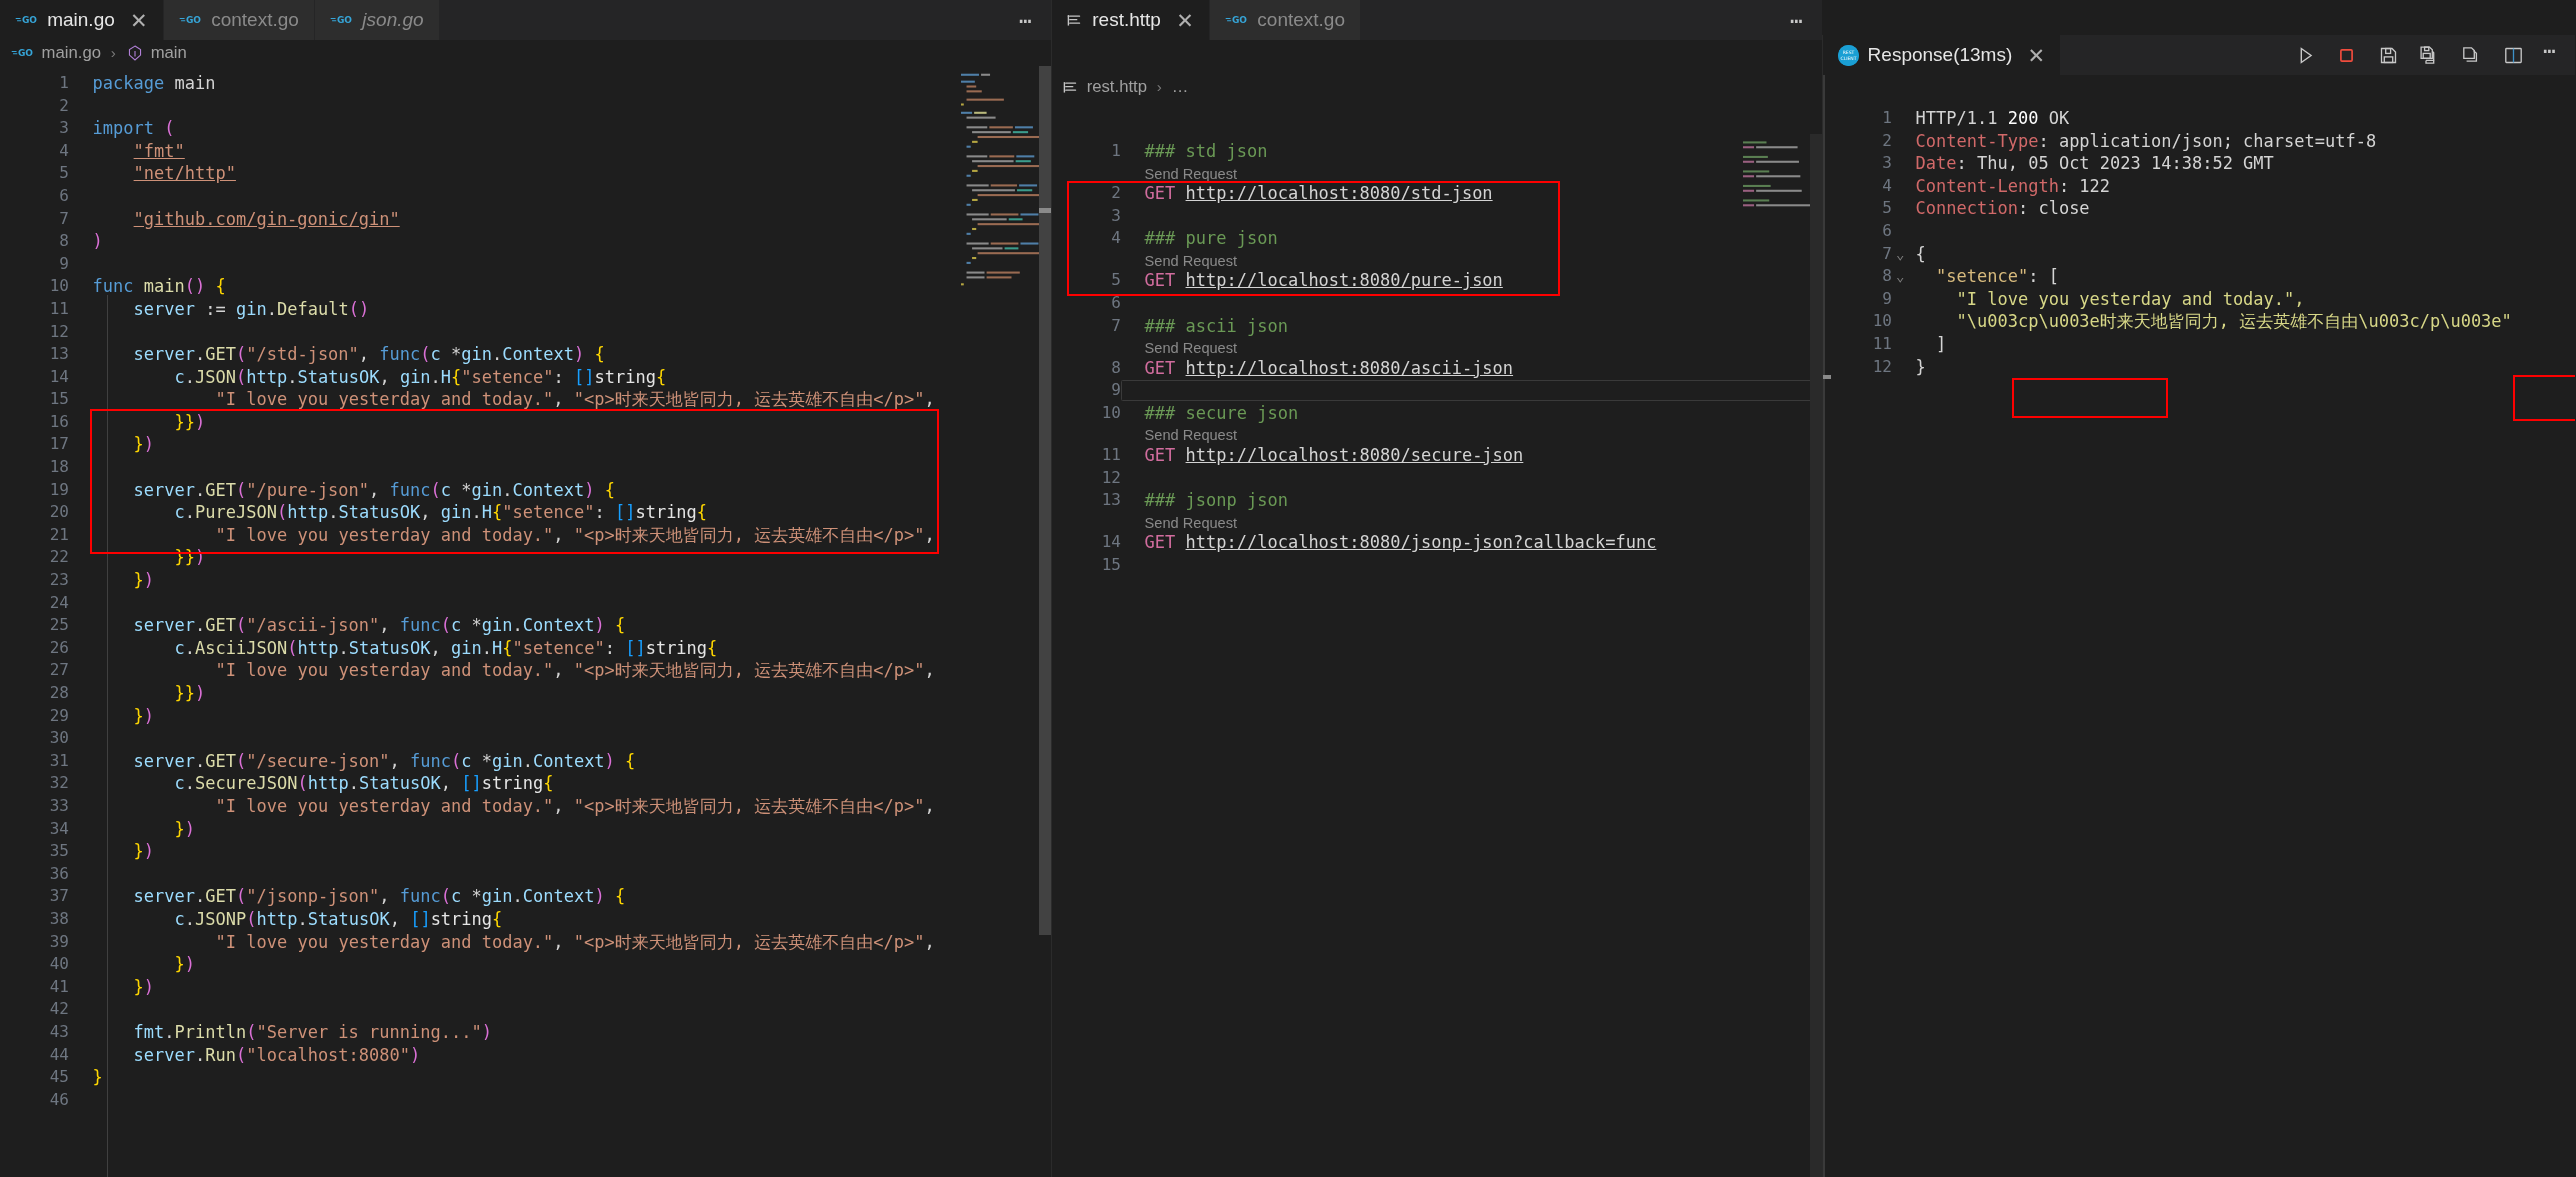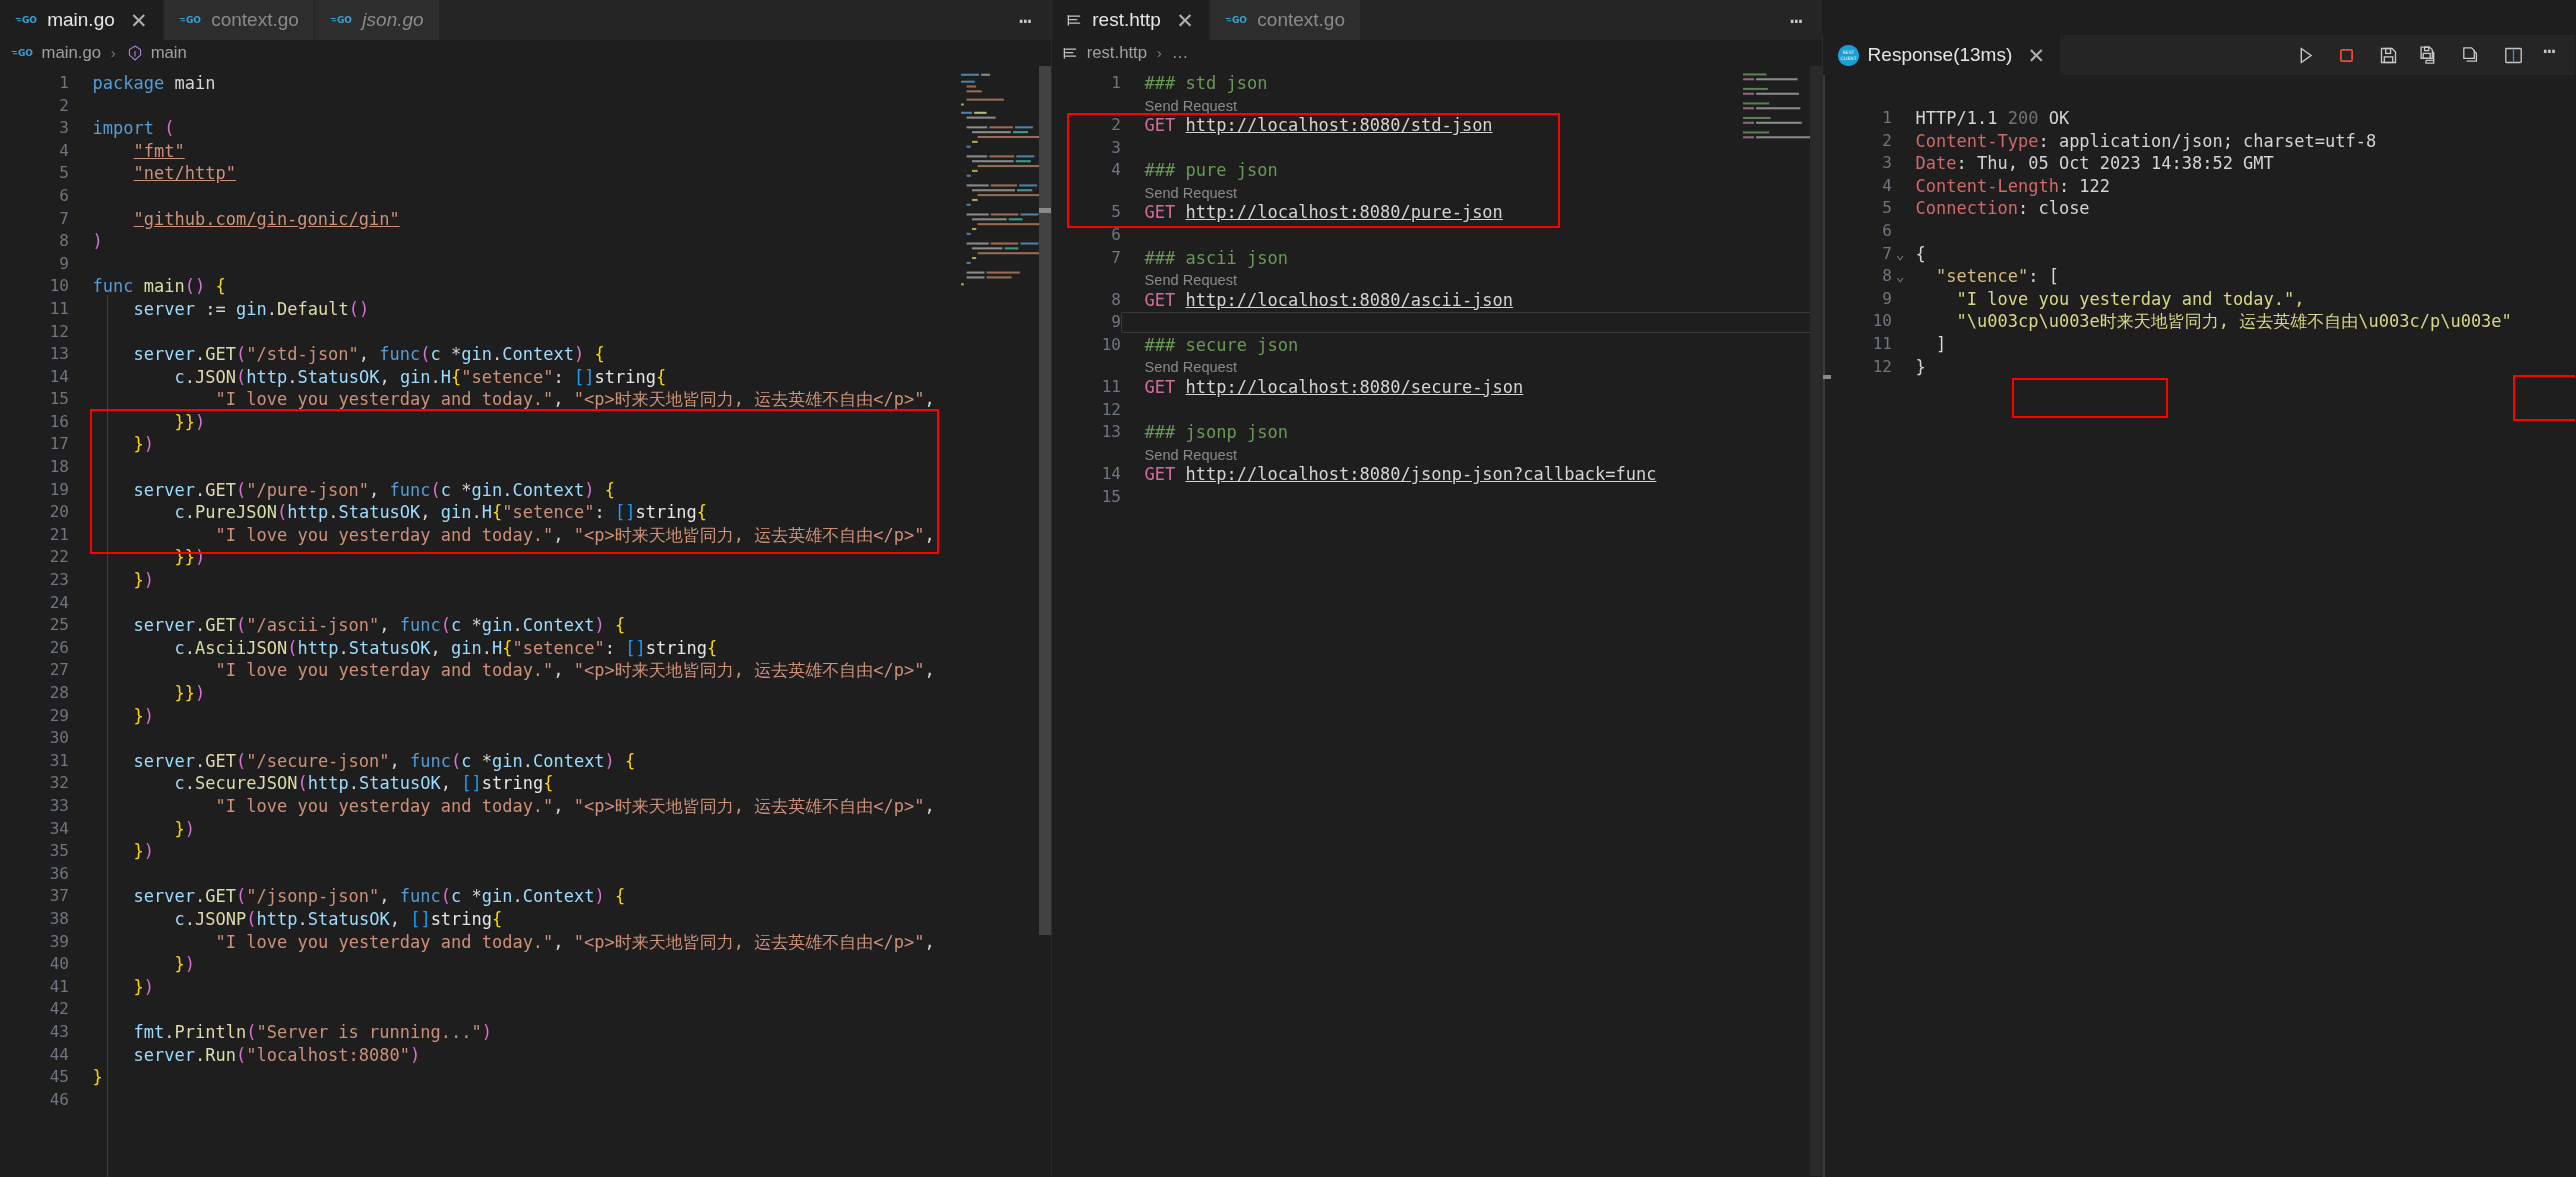--- a/index.html
+++ b/index.html
@@ -106,21 +106,21 @@
   .h-verb { color: #d16d9e; }
   .h-url  { color: #d4d4d4; text-decoration: underline; }
   .codelens {
     color: #8a8a8a; font-family: "Liberation Sans", sans-serif;
     font-size: 14.6px; cursor: pointer;
   }
 
   
   .r-hdrname { color: #d16969; }
   .r-plain { color: #d4d4d4; }
-  .r-num { color: #737373; text-align: center; }
+  .r-num { color: #ffffff; text-align: center; }
   .r-key { color: #d7ba7d; }
   .r-strv { color: #d7d787; }
   .fold { color: #808080; font-size: 14px; position:absolute; }
 
   
   .lnhl { position:absolute; left:60px; right:0; top:0.7px; height:21px;
           border:0.7px solid #3a3a3a; border-radius:1.4px; }
 
   
   .redbox { position: absolute; border: 2.8px solid #fe0000; pointer-events: none; z-index: 40; }
@@ -128,21 +128,21 @@
   
   .minimap { position: absolute; top: 0; right: 12.5px; width: 83px; bottom: 0; z-index: 5; }
 
   
   .vscroll { position:absolute; top:0; right:0; width: 12.5px; bottom:0; background: transparent; z-index: 6; }
   .vthumb { position:absolute; right:0; width: 12.5px; background:#424242; }
   .overview-mark { position:absolute; right:0; width:12.5px; height:4.2px; background:#8a8a8a; }
 
   
   #group-main { width: 1051px; }
-  #group-http { width: 771px; }
+  #group-http { width: 771px; gap: 34px; }
   #group-resp { width: 753px; margin-top: 35px; }
 
   .resp-tab-icon {
     width: 21px; height: 21px; border-radius: 50%;
     background: #1a9fd4; display:inline-flex; align-items:center; justify-content:center;
     color:#fff; font-size: 7px; font-family:"Liberation Sans",sans-serif; flex:none;
     line-height:1;
   }
   .tbicon { width: 23.6px; height: 23.6px; display:inline-flex; align-items:center; justify-content:center; cursor:pointer; }
 </style>

